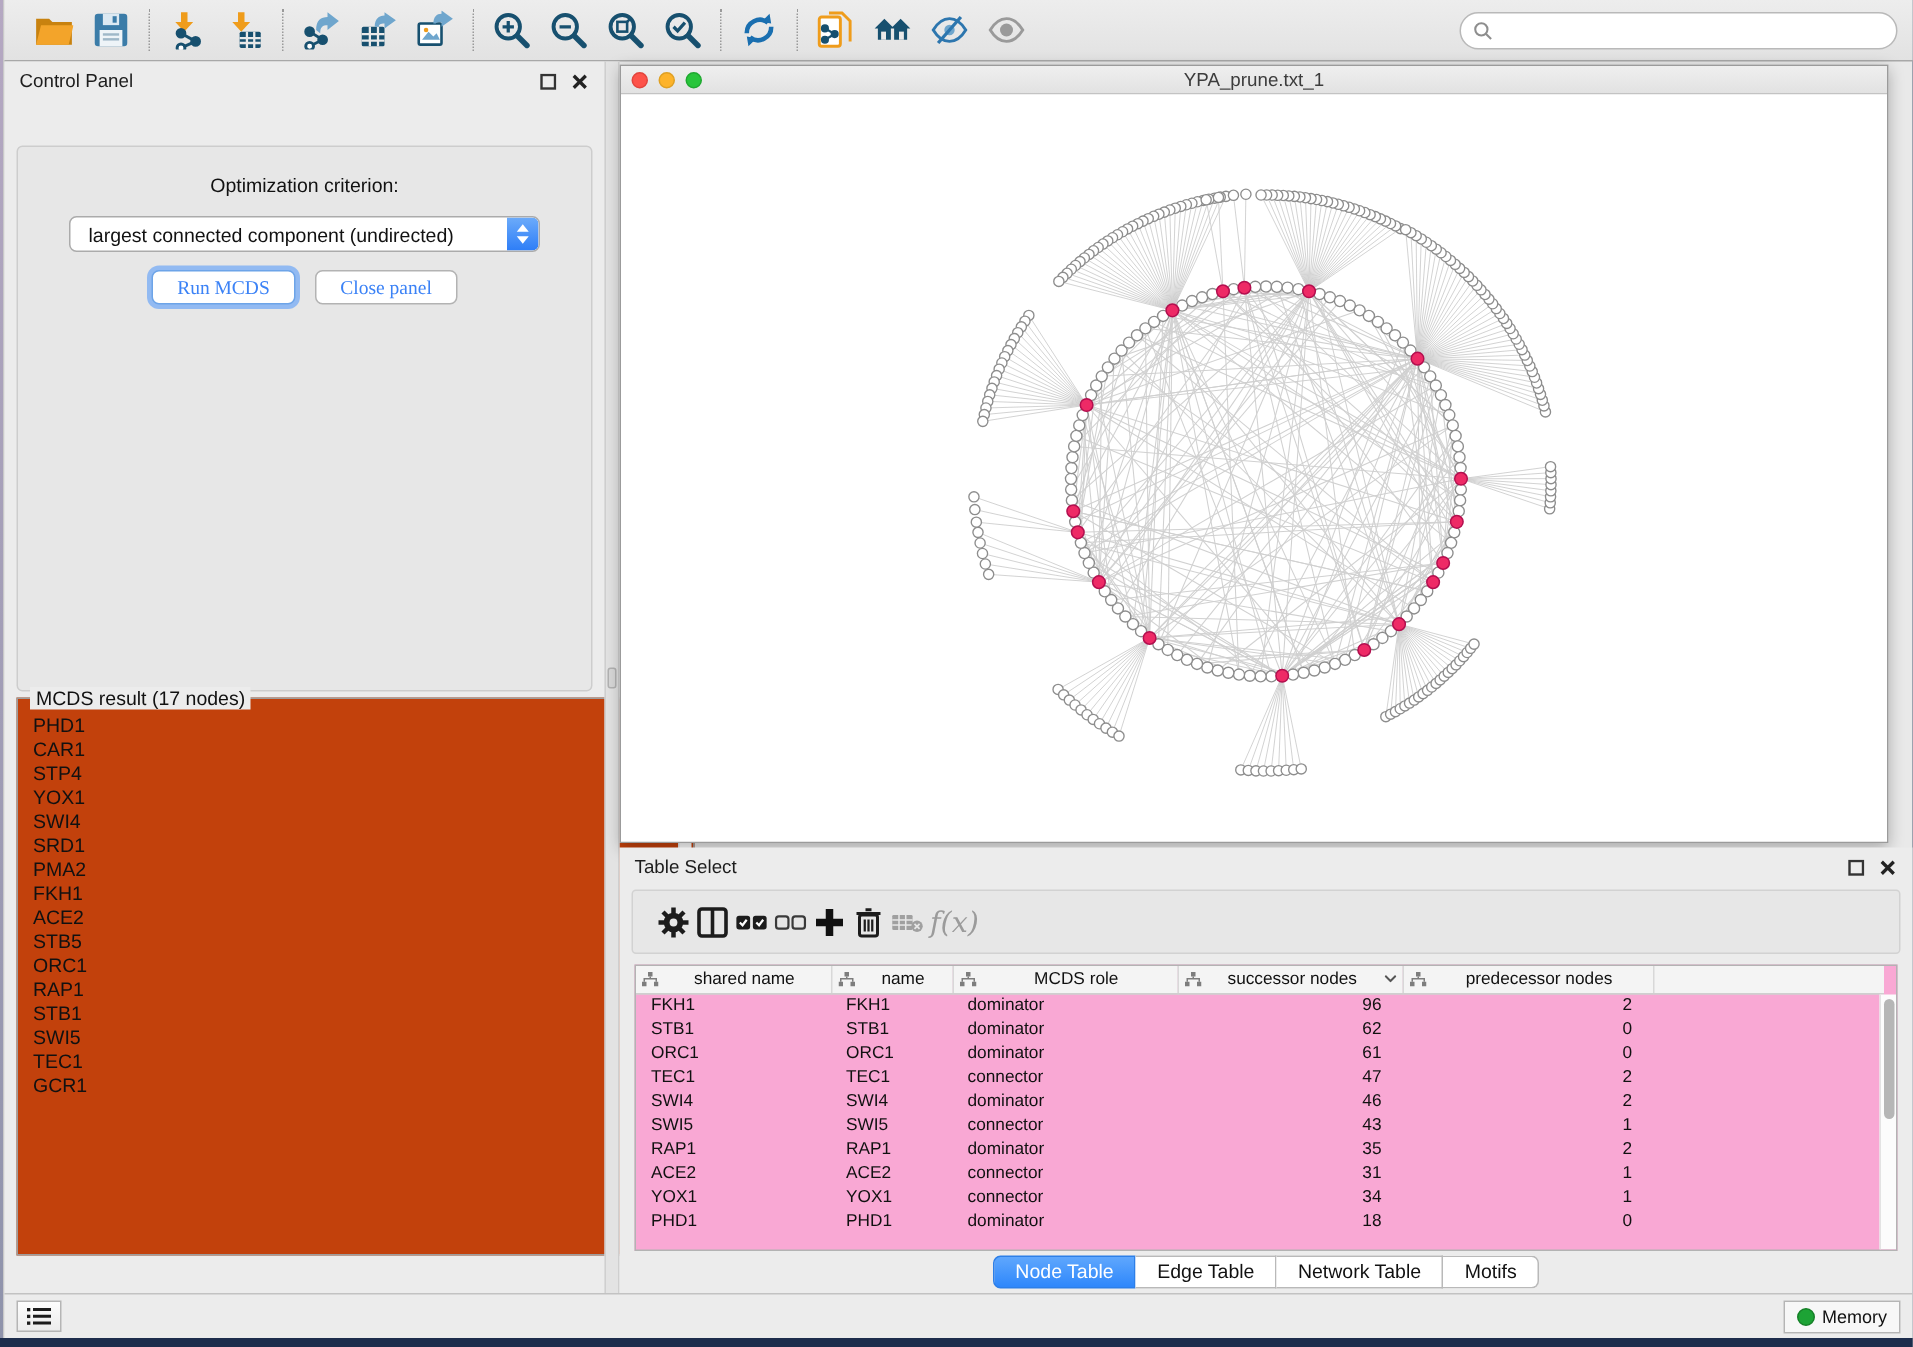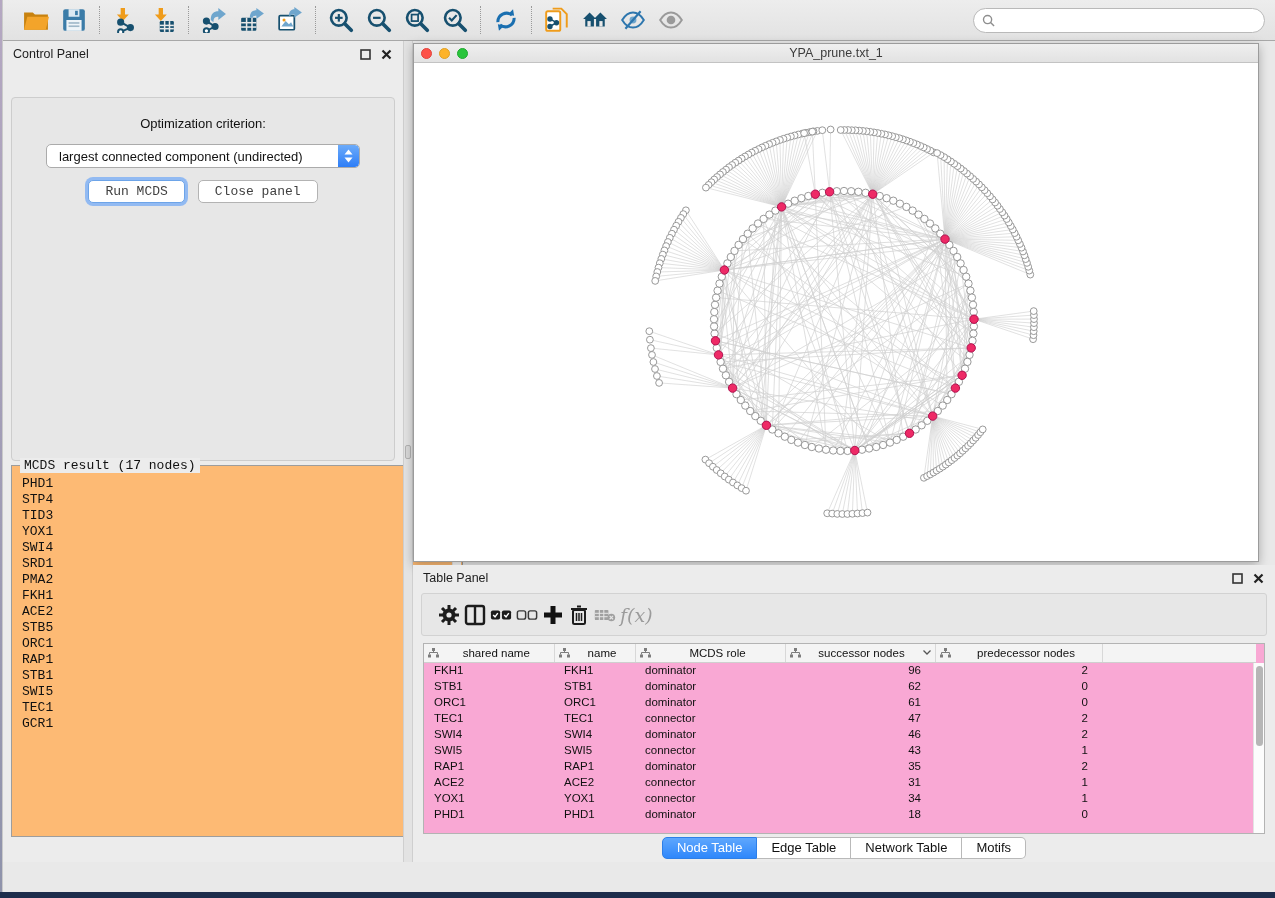--- a/index.html
+++ b/index.html
@@ -54,27 +54,27 @@
   .opt-label { text-align:center; margin-top:18px; font-size:13px; color:#111; }
   .select-box { margin:13px auto 0; width:314px; height:24px; background:#fff;
     border:1px solid #ababab; border-radius:5px; display:flex; align-items:center;
     cursor:pointer; overflow:hidden; }
   .select-box .value { flex:1; font-size:13px; color:#111; padding-left:12px;
     white-space:nowrap; }
   .select-box .stepper { width:21px; align-self:stretch;
     background:linear-gradient(#6cabfa,#2e7ef7); display:flex; flex-direction:column;
     align-items:center; justify-content:center; gap:2px; border-radius:0 4px 4px 0; }
   .btn-row { display:flex; justify-content:center; gap:13px; margin-top:12px; }
-  .mac-btn { height:23px; padding:0 16px; font-size:13px; color:#404040; background:#fff;
+  .mac-btn { height:23px; padding:0 16px; font-size:13px; color:#3b82f6; background:#fff;
     border:1px solid #b3b3b3; border-radius:5px; cursor:pointer;
-    font-family:Liberation Mono, monospace;text-align:right; }
+    font-family:Liberation Serif, serif;text-align:right; }
   .mac-btn.focused { box-shadow:0 0 0 3px rgba(77,150,252,.55); border-color:#6da4e8; }
 
   .mcds-fieldset { position:absolute; left:8px; top:424px; width:452px; height:372px;
-    border:1px solid #9d9d9d; background:#fdba74;font-family:Liberation Mono, monospace; }
+    border:1px solid #9d9d9d; background:#c2410c; }
   .mcds-legend { position:absolute; top:-8px; left:8px; background:#ececec;
     padding:0 4px; font-size:13px; color:#111; }
   .mcds-list { position:absolute; left:1px; top:10px; right:10px; bottom:1px;
     overflow:hidden; padding-left:9px; }
   .mcds-item { font-size:13px; line-height:16px; color:#111; cursor:default; }
   .mcds-scroll { position:absolute; right:1px; top:10px; width:9px; bottom:1px;
     background:#fafafa; border-left:1px solid #e4e4e4; }
 
   
   .net-window { position:absolute; left:0; right:16px; top:2px; height:519px;
@@ -314,22 +314,22 @@
         <div class="btn-row">
           <button class="mac-btn focused">Run MCDS</button>
           <button class="mac-btn">Close panel</button>
         </div>
       </div>
 
       <div class="mcds-fieldset">
         <span class="mcds-legend">MCDS result (17 nodes)</span>
         <div class="mcds-list">
             <div class="mcds-item">PHD1</div>
+            <div class="mcds-item">CAR1</div>
             <div class="mcds-item">STP4</div>
-            <div class="mcds-item">TID3</div>
             <div class="mcds-item">YOX1</div>
             <div class="mcds-item">SWI4</div>
             <div class="mcds-item">SRD1</div>
             <div class="mcds-item">PMA2</div>
             <div class="mcds-item">FKH1</div>
             <div class="mcds-item">ACE2</div>
             <div class="mcds-item">STB5</div>
             <div class="mcds-item">ORC1</div>
             <div class="mcds-item">RAP1</div>
             <div class="mcds-item">STB1</div>
@@ -1063,21 +1063,21 @@
                 <circle cx="304.5" cy="291.9" r="4.2"></circle>
                 <circle cx="301.5" cy="277.8" r="4.2"></circle>
                 <circle cx="310.4" cy="207.0" r="4.2"></circle>
               </g>
             </svg>
         </div>
       </div>
 
       <div class="table-panel">
         <div class="panel-title-row">
-          <span class="panel-title">Table Panel</span>
+          <span class="panel-title">Table Select</span>
           <span class="spacer"></span>
           <span class="wbtn">
               <svg width="11" height="11" viewBox="0 0 11 11">
                 <rect x="1" y="1" width="9" height="9" fill="none" stroke="#333" stroke-width="1.6"></rect>
               </svg>
             </span>
           <span class="wbtn">
               <svg width="11" height="11" viewBox="0 0 11 11">
                 <path d="M1.5 1.5l8 8M9.5 1.5l-8 8" stroke="#222" stroke-width="2.2"></path>
               </svg>
@@ -1305,13 +1305,34 @@
             <div class="tab active">Node Table</div>
             <div class="tab">Edge Table</div>
             <div class="tab">Network Table</div>
             <div class="tab">Motifs</div>
           </div>
         </div>
       </div>
     </div>
   </div>
 
+  <div class="status-bar">
+    <div class="list-btn">
+      <svg width="16" height="13" viewBox="0 0 16 13">
+          <g stroke="#1c1c1c" stroke-width="2">
+            <line x1="4" y1="2" x2="16" y2="2"></line>
+            <line x1="4" y1="6.5" x2="16" y2="6.5"></line>
+            <line x1="4" y1="11" x2="16" y2="11"></line>
+          </g>
+          <g fill="#1c1c1c">
+            <rect x="0" y="1" width="2.2" height="2.2"></rect>
+            <rect x="0" y="5.5" width="2.2" height="2.2"></rect>
+            <rect x="0" y="10" width="2.2" height="2.2"></rect>
+          </g>
+        </svg>
+    </div>
+    <span class="spacer"></span>
+    <div class="memory-btn">
+      <span class="mem-dot"></span>
+      <span>Memory</span>
+    </div>
+  </div>
 </div>
 
 </body></html>

